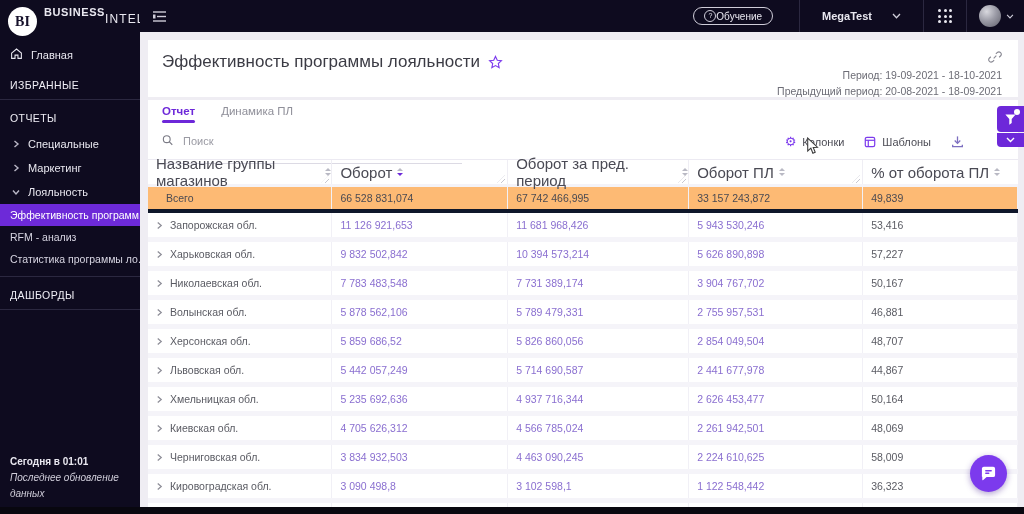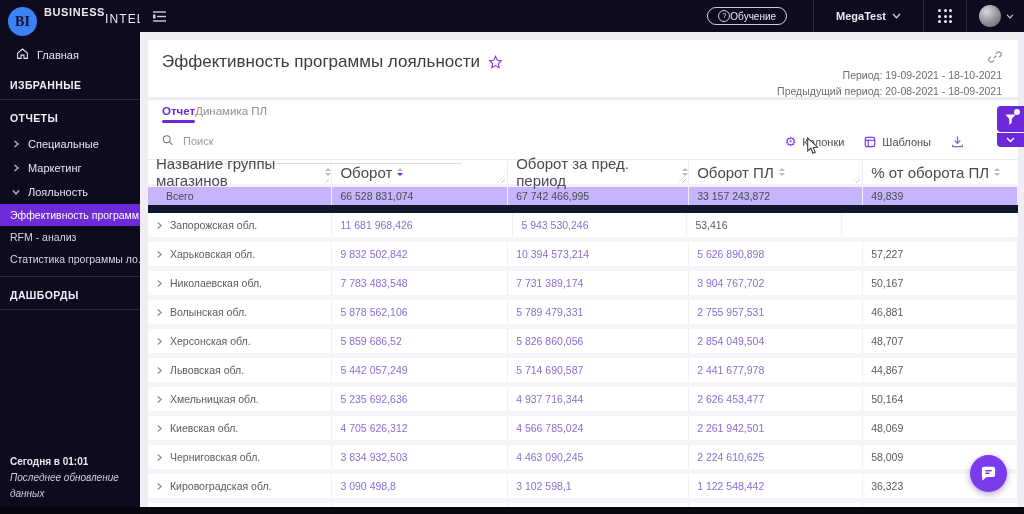--- a/index.html
+++ b/index.html
@@ -1,63 +1,63 @@
 <!DOCTYPE html>
 <html><head>
 <meta charset="utf-8">
 <style>
   html,body{margin:0;padding:0}
   body{width:1024px;height:514px;position:relative;overflow:hidden;background:#efedf3;
        font-family:"Liberation Sans","DejaVu Sans",sans-serif;-webkit-font-smoothing:antialiased}
   
   .sidebar{position:absolute;left:0;top:0;width:140px;height:514px;background:#0e0b1f;color:#e9e8f0;z-index:3}
   .logo{display:flex;align-items:flex-start;gap:7px;padding:7px 8px 4px 8px}
-  .logo-circle{width:29px;height:29px;border-radius:50%;background:#3b82f6;color:#16112b;
+  .logo-circle{width:29px;height:29px;border-radius:50%;background:#ffffff;color:#16112b;
                font-family:"Liberation Serif","DejaVu Serif",serif;font-weight:bold;font-size:14px;
                display:flex;align-items:center;justify-content:center;flex:0 0 auto}
   .brand{display:flex;flex-direction:row;line-height:1}
   .brand .l1{font-size:11px;font-weight:bold;letter-spacing:.6px}
   .brand .l2{font-size:12px;letter-spacing:1.1px;margin-top:6px}
   .beta{align-self:flex-end;margin-top:3px;background:#6d28d9;color:#fff;font-size:7px;font-weight:bold;
         letter-spacing:1px;border-radius:7px;padding:1px 9px}
-  .side-item{display:flex;align-items:center;gap:8px;padding:7px 16px;font-size:11px;cursor:pointer}
-  .side-section{font-size:10.5px;font-weight:bold;letter-spacing:.4px;padding:10px 10px 8px 10px;color:#f0eff6}
+  .side-item{display:flex;align-items:center;gap:8px;padding:7px 10px;font-size:11px;cursor:pointer}
+  .side-section{font-size:10.5px;font-weight:normal;letter-spacing:.4px;padding:10px 10px 8px 10px;color:#f0eff6}
   .side-div{border-bottom:1px solid #2b2840;margin:0 0 2px 0}
   .tree-item{display:flex;align-items:center;gap:8px;padding:6px 10px 6px 12px;font-size:11px;cursor:pointer}
   .tree-item svg{flex:0 0 auto}
   .child{padding:5px 10px;font-size:10.5px;color:#d7d5e2;cursor:pointer;white-space:nowrap;overflow:hidden}
   .child.selected{background:#6d2ad8;color:#fff}
   .side-footer{position:absolute;left:10px;bottom:12px;font-size:10px;line-height:1.6}
   .side-footer .t{font-weight:bold}
   .side-footer .n{font-style:italic;color:#cfcdd9}
   
   .topbar{position:absolute;left:140px;top:0;width:884px;height:32px;background:#0e0b1f;z-index:3;
           display:flex;align-items:center;color:#e9e8f0}
   .menu-toggle{margin-left:12px;cursor:pointer;display:flex;align-items:center}
   .top-right{margin-left:auto;display:flex;align-items:center;height:100%}
   .pill{display:flex;align-items:center;border:1px solid #cfcdd9;border-radius:10px;
         font-size:10px;padding:2px 10px;cursor:pointer;margin-right:26px}
   .qicon{width:10px;height:10px;border:1px solid #cfcdd9;border-radius:50%;font-size:7px;line-height:10px;
          text-align:center;display:inline-block}
   .vdiv{width:1px;height:32px;background:#2b2840}
-  .workspace{display:flex;align-items:center;gap:6px;font-size:11px;font-weight:bold;padding:0 22px;cursor:pointer}
+  .workspace{display:flex;align-items:center;gap:20px;font-size:11px;font-weight:bold;padding:0 22px;cursor:pointer}
   .gridbtn{padding:0 14px;cursor:pointer;display:flex;align-items:center}
   .grid9{display:grid;grid-template-columns:repeat(3,3px);grid-template-rows:repeat(3,3px);gap:2.5px}
   .grid9 i{background:#e9e8f0;border-radius:50%}
   .userbtn{display:flex;align-items:center;gap:5px;padding:0 10px 0 12px;cursor:pointer}
   .avatar{width:22px;height:22px;border-radius:50%;
           background:radial-gradient(circle at 35% 30%,#d8d8de 0%,#9b9ba6 45%,#5f5f6b 100%)}
   
   .title-card{position:absolute;left:148px;top:40px;width:870px;height:57px;background:#fff;z-index:1}
   .page-title{position:absolute;left:14px;top:12px;font-size:17px;color:#3b3b44;display:flex;align-items:center;gap:8px}
   .star{color:#7c3aed;cursor:pointer;display:inline-flex}
   .linkicon{position:absolute;right:16px;top:10px;cursor:pointer}
   .periods{position:absolute;right:16px;top:28px;text-align:right;font-size:10.5px;color:#6d6d76;line-height:1.5}
   .panel{position:absolute;left:148px;top:100px;width:870px;bottom:7px;background:#fff;z-index:1;overflow:hidden}
-  .tabs{height:24px;padding:5px 0 0 14px;display:flex;align-items:flex-start}
+  .tabs{height:24px;padding:5px 0 0 14px;display:flex;gap:26px;align-items:flex-start}
   .tab{font-size:11.5px;color:#8f8f99;cursor:pointer;position:relative;padding-bottom:4px}
   .tab.active{color:#6d28d9;font-weight:bold}
   .tab.active::after{content:"";position:absolute;left:0;right:0;bottom:-2px;height:3px;background:#6d28d9;border-radius:2px}
   .toolbar{height:30px;position:relative}
   .searchbox{position:absolute;left:14px;top:5px;width:300px;border-bottom:1px solid #dcdae4;
              display:flex;align-items:flex-start;gap:8px;padding-bottom:15px}
   .searchbox input{border:0;outline:0;font-size:11px;width:100%;color:#45454e;background:transparent;
                    font-family:"Liberation Sans","DejaVu Sans",sans-serif}
   .searchbox input::placeholder{color:#9a9aa3}
   .tool-right{position:absolute;right:54px;top:6px;display:flex;align-items:center;gap:20px}
@@ -70,21 +70,21 @@
   .c1{width:21.2%}.c2{width:20.2%}.c3{width:20.8%}.c4{width:20.0%}.c5{width:17.8%;border-right:0}
   .sort{display:inline-flex;flex-direction:column;gap:2px;margin-left:5px}
   .sort i{width:0;height:0;border-left:3px solid transparent;border-right:3px solid transparent;display:block}
   .sort .up{border-bottom:3.5px solid #b9b9c4}
   .sort .down{border-top:3.5px solid #b9b9c4}
   .sort.active .down{border-top-color:#6d28d9}
   .rh{position:absolute;right:2px;bottom:1px;width:8px;height:8px;cursor:col-resize;
       background:repeating-linear-gradient(135deg,transparent 0 2px,#c6c6d0 2px 3px);
       clip-path:polygon(100% 0,100% 100%,0 100%)}
   .trow{display:flex;height:29px;border-bottom:5px solid #f5f4f9;box-sizing:border-box;background:#fff}
-  .trow.total{height:26px;border-bottom:8px solid #0f172a;background:#c4b5fd}
+  .trow.total{height:26px;border-bottom:4px solid #0f172a;background:#fdba74}
   .td{display:flex;align-items:center;font-size:10.5px;padding-left:8px;border-right:1px solid #f1f0f6;
       box-sizing:border-box;color:#8a6fd0;overflow:hidden;white-space:nowrap}
   .td.namecell{color:#5a5b63;gap:7px}
   .td.pct{color:#5a5b63}
   .trow.total .td{color:#4a4a52}
   .trow.total .namecell{padding-left:18px}
   .chev{color:#8d8d97;display:inline-flex;cursor:pointer;flex:0 0 auto}
   
   .filter-flyout{position:absolute;right:0;top:106px;z-index:4;display:flex;flex-direction:column;gap:1px}
   .fbtn{width:27px;height:26px;background:#6d28d9;border-radius:4px 0 0 4px;display:flex;align-items:center;
@@ -308,20 +308,21 @@
   <div>
       <div class="trow">
       <div class="td namecell c1">
         <span class="chev">
           <svg width="7" height="9" viewBox="0 0 8 10" fill="none" stroke="#8d8d97" stroke-width="1.4">
               <path d="M2 1.5 6 5 2 8.5"></path>
             </svg>
         </span>
         <span>Запорожская обл.</span>
       </div>
+      <div class="td c2">11 126 921,653</div>
       <div class="td c3">11 681 968,426</div>
       <div class="td c4">5 943 530,246</div>
       <div class="td pct c5">53,416</div>
     </div>
       <div class="trow">
       <div class="td namecell c1">
         <span class="chev">
           <svg width="7" height="9" viewBox="0 0 8 10" fill="none" stroke="#8d8d97" stroke-width="1.4">
               <path d="M2 1.5 6 5 2 8.5"></path>
             </svg>

